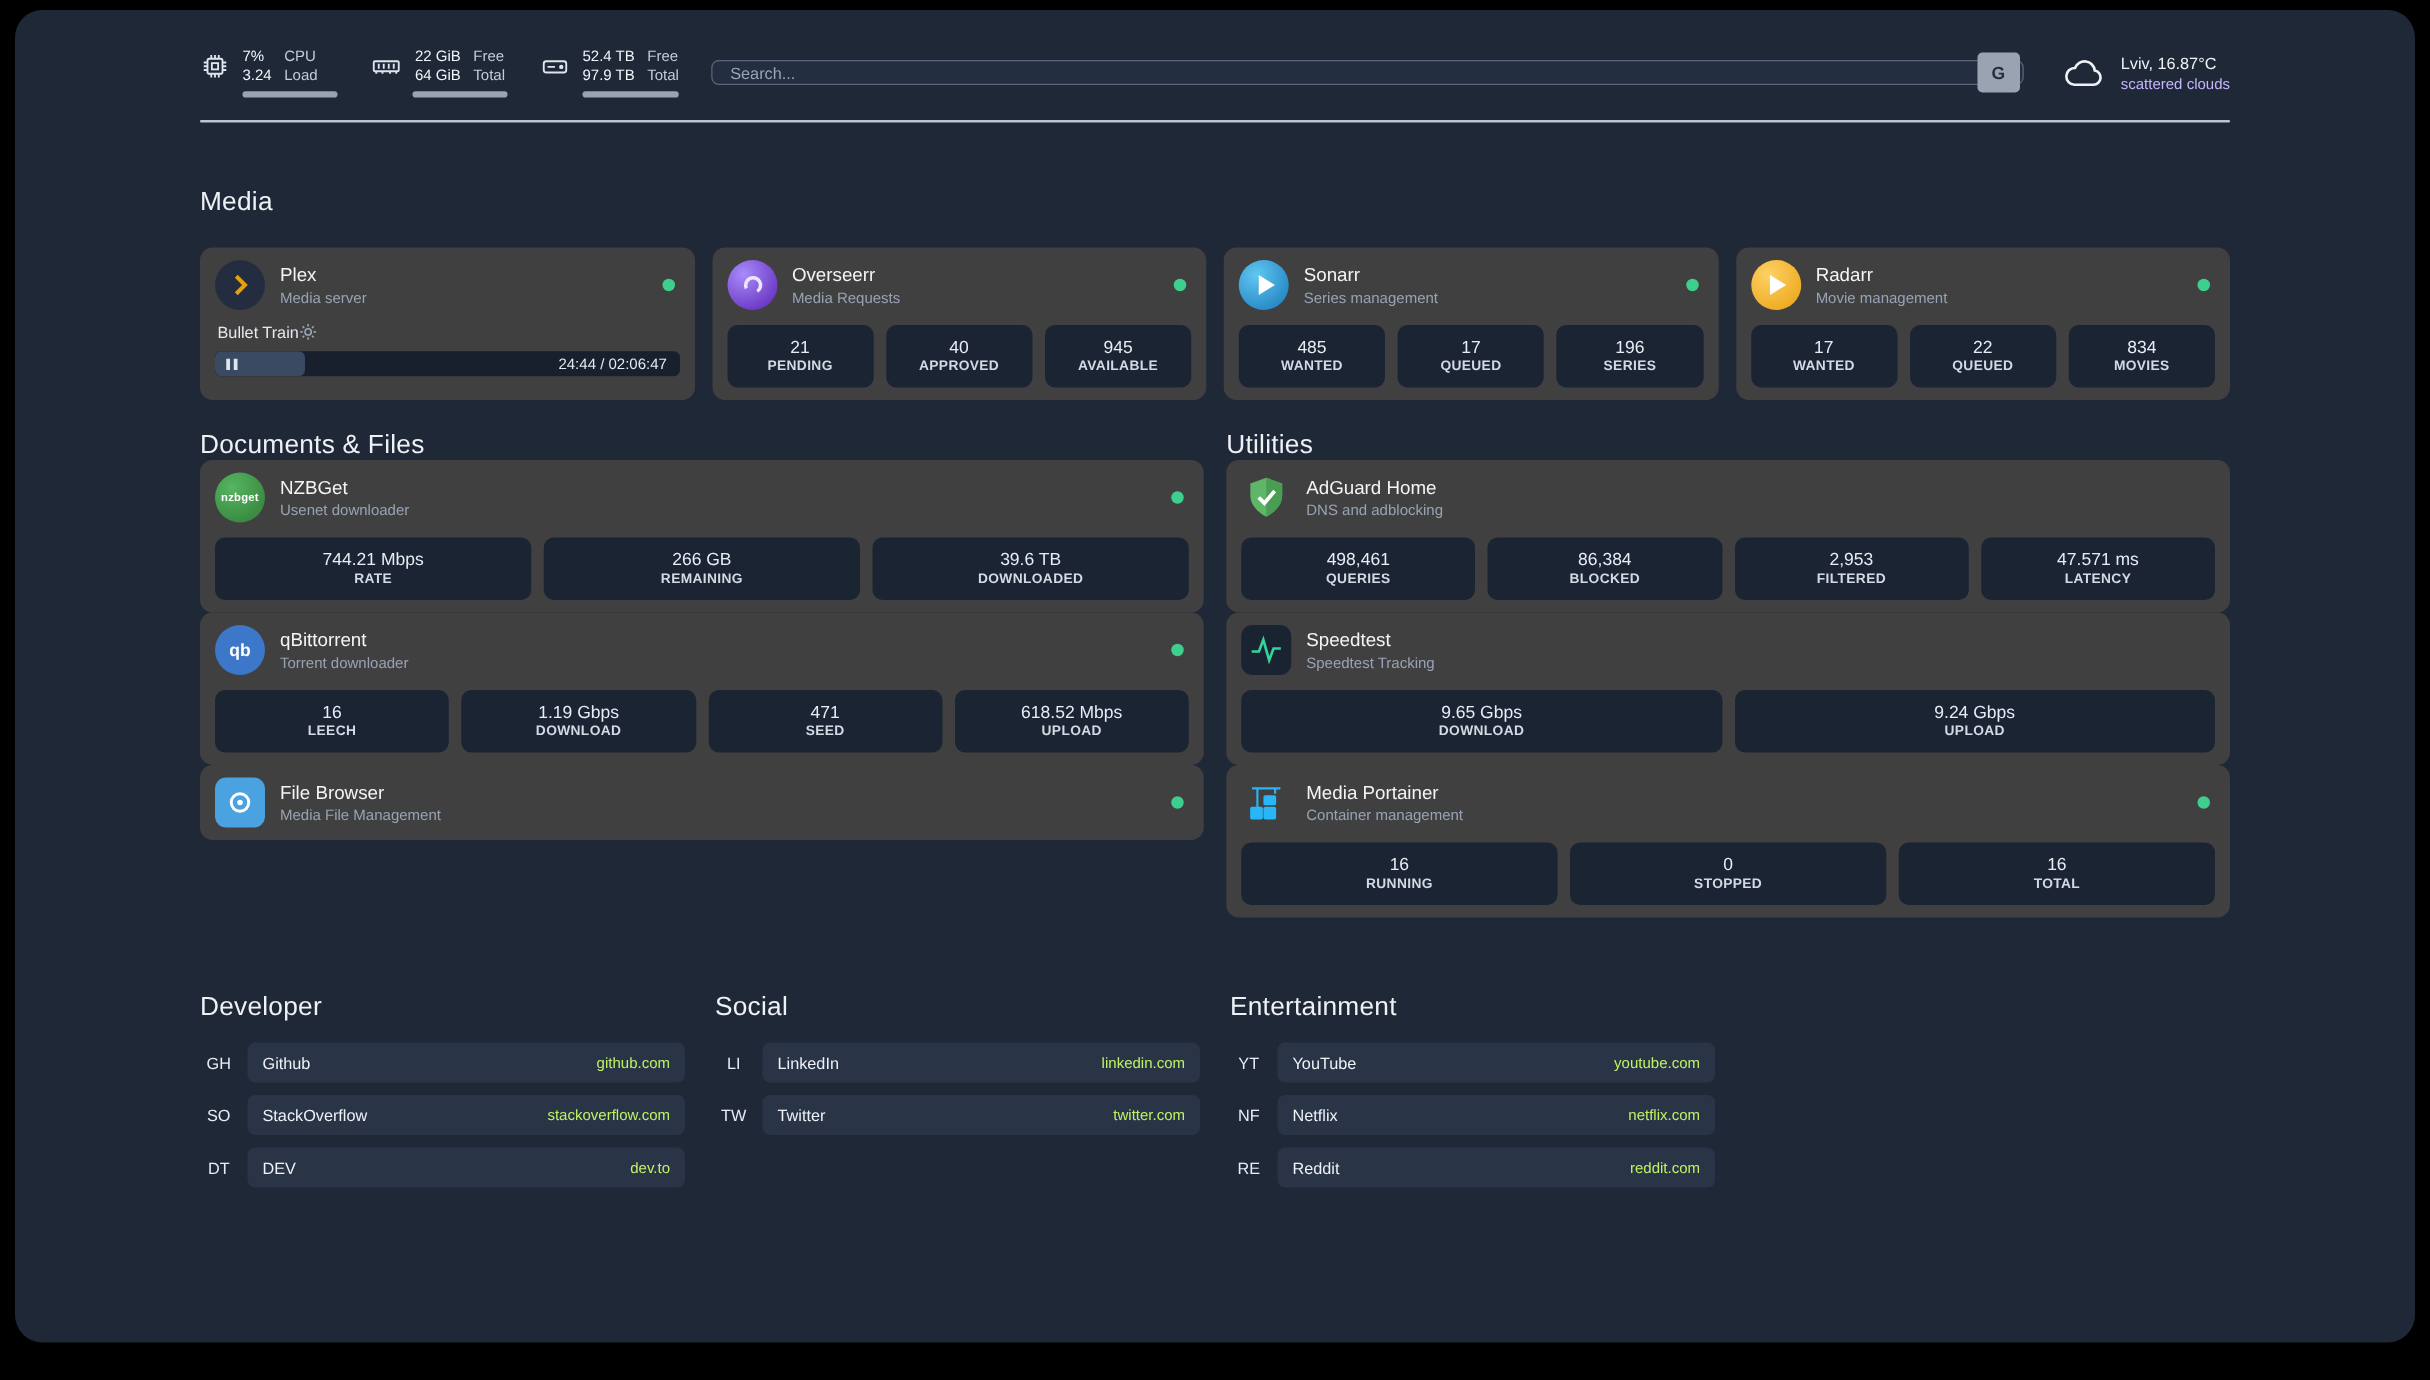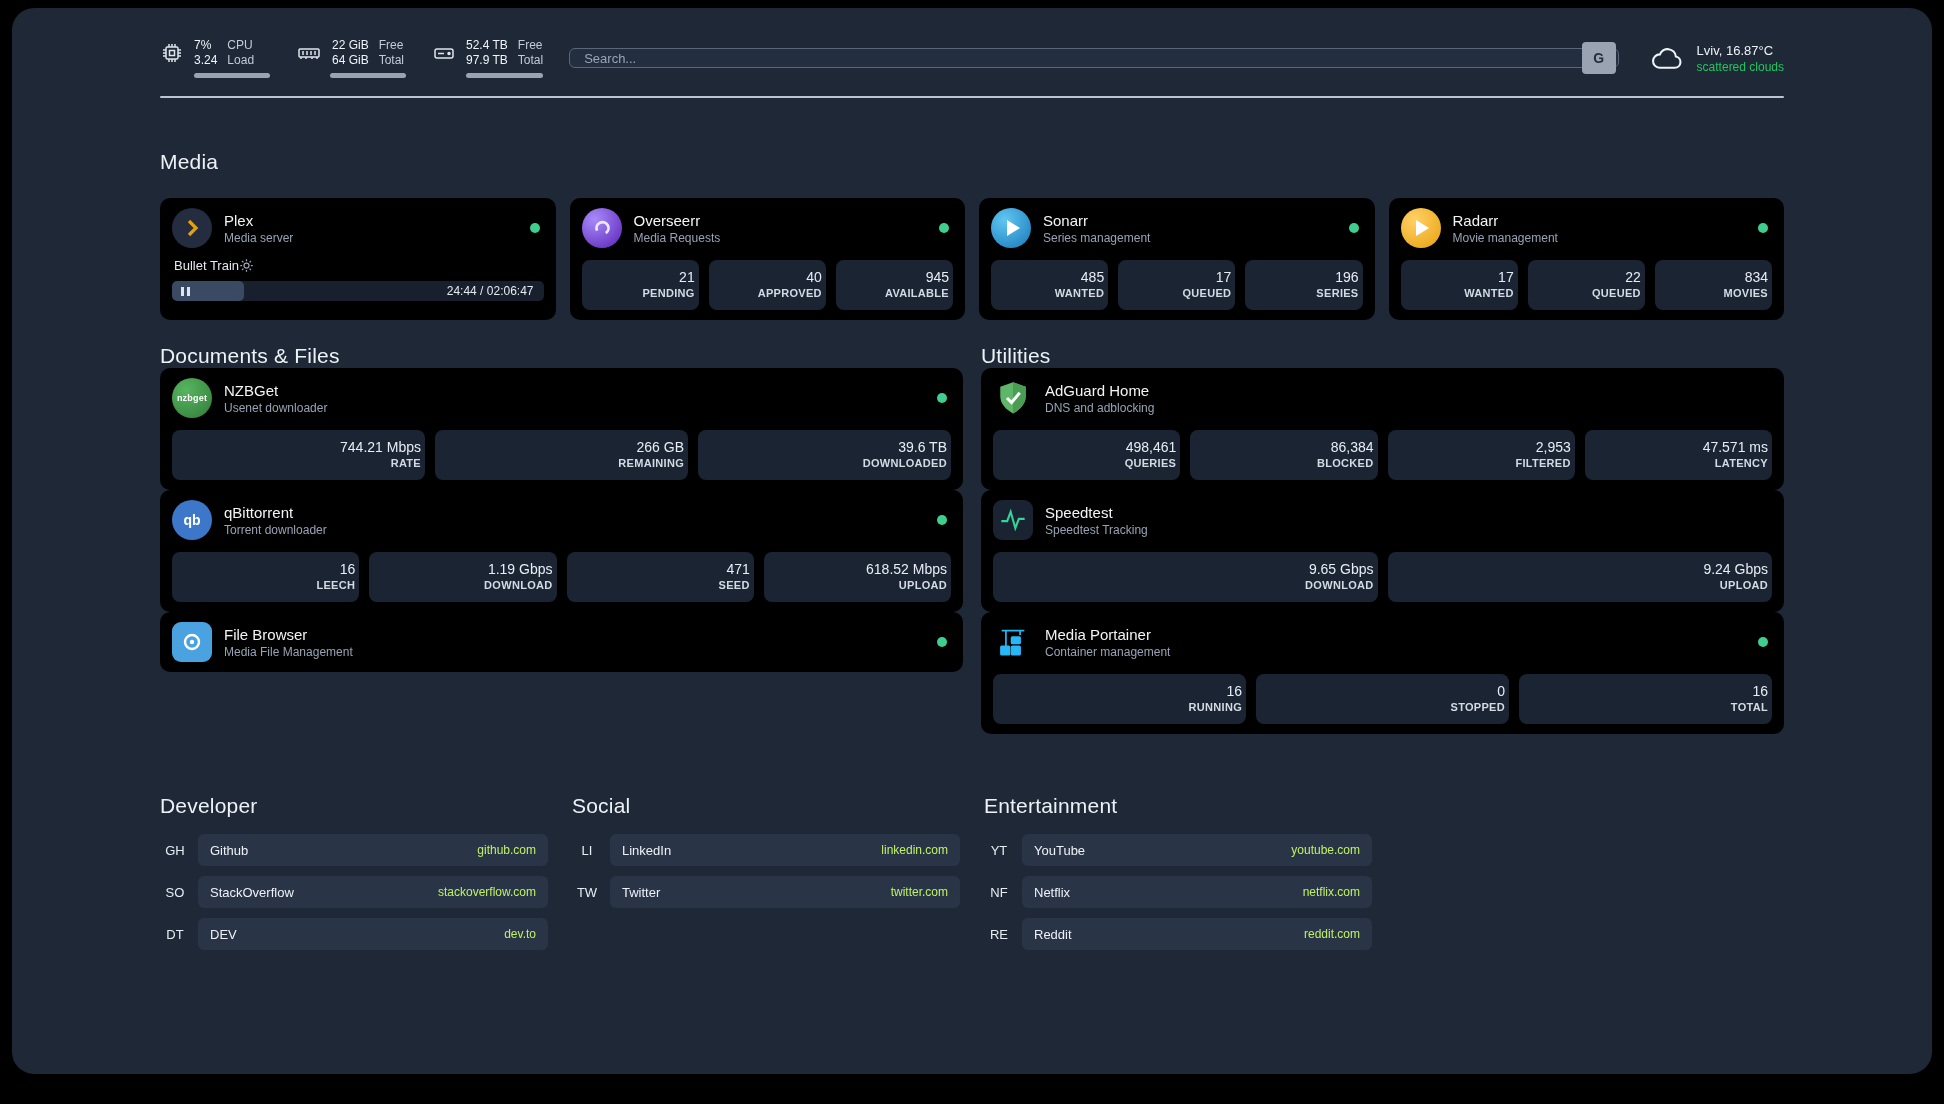--- a/index.html
+++ b/index.html
@@ -41,43 +41,43 @@
   }
   .searchbox input::placeholder { color: #9aa5b5; }
   .search-btn {
     width: 34px; height: 32px; background: #9aa3b2; color: #232e40;
     border: none; border-radius: 4px; font-weight: 700; font-size: 14px;
     display: flex; align-items: center; justify-content: center; cursor: pointer;
     font-family: "Liberation Sans", sans-serif;
   }
   .weather { display: flex; align-items: center; gap: 12px; padding-left: 4px; }
   .w-line1 { font-size: 13px; color: #eef2f7; line-height: 17px; }
-  .w-line2 { font-size: 12px; color: #22c55e; line-height: 16px; }
+  .w-line2 { font-size: 12px; color: #c4b5fd; line-height: 16px; }
 
   .divider { height: 2px; background: #cdd6e0; border-radius: 1px; margin-top: 18px; opacity: .9; }
 
   
   .section-title { font-size: 21px; font-weight: 500; color: #eef2f7; letter-spacing: .2px; }
   .media-title { margin: 52px 0 24px; }
   .media-grid { display: grid; grid-template-columns: repeat(4, 1fr); gap: 14px; }
 
   .card {
-    background: #000000; border-radius: 10px; padding: 10px 12px;
+    background: #404040; border-radius: 10px; padding: 10px 12px;
   }
   .card-header { display: flex; align-items: center; gap: 12px; }
   .app-icon { width: 40px; height: 40px; flex: 0 0 40px; display: flex; align-items: center; justify-content: center; }
   .app-texts { display: flex; flex-direction: column; }
   .app-name { font-size: 15px; color: #f3f4f6; line-height: 19px; }
   .app-sub { font-size: 12px; color: #97a3b4; line-height: 16px; }
   .dot { width: 10px; height: 10px; border-radius: 50%; background: #3ecf8e; margin-left: auto; margin-right: 4px; flex: 0 0 10px; }
 
   .stats { display: flex; gap: 10px; margin-top: 12px; }
   .statbox {
     flex: 1; background: #1b2433; border-radius: 8px;
-    text-align: right; padding: 8px 4px 9px;
+    text-align: center; padding: 8px 4px 9px;
   }
   .stat-value { font-size: 14px; color: #e8edf4; line-height: 18px; }
   .stat-label { font-size: 11px; font-weight: 700; color: #d3dae3; line-height: 15px; letter-spacing: .3px; }
 
   
   .player-row { display: flex; align-items: center; justify-content: flex-start; margin-top: 10px; padding: 0 2px; }
   .track-name { font-size: 13px; color: #e5e9f0; }
   .gear { color: #9aa5b5; display: flex; cursor: pointer; }
   .player-bar { position: relative; height: 20px; background: #18202e; border-radius: 5px; margin-top: 8px; overflow: hidden; cursor: pointer; }
   .player-fill { position: absolute; left: 0; top: 0; bottom: 0; background: #3a4a63; border-radius: 5px; }

